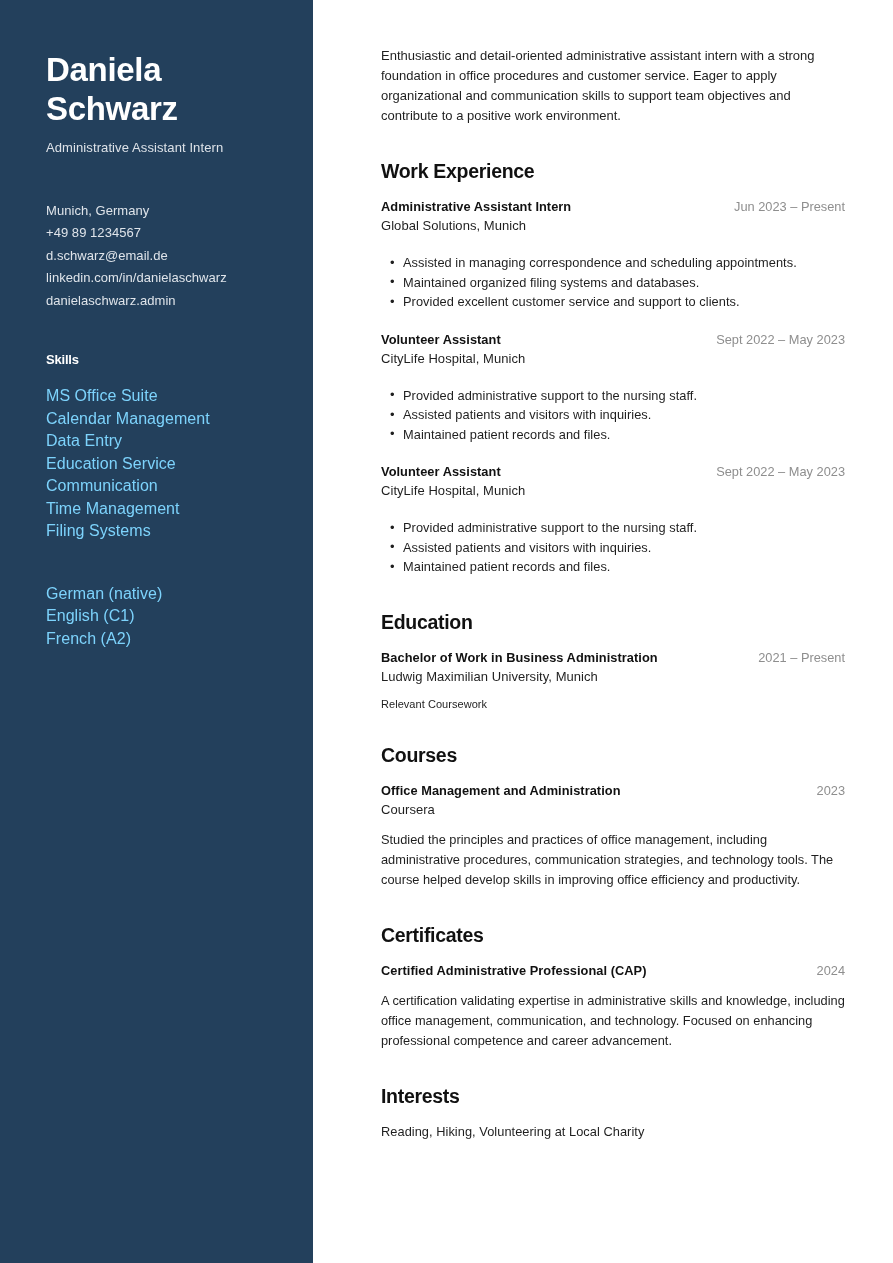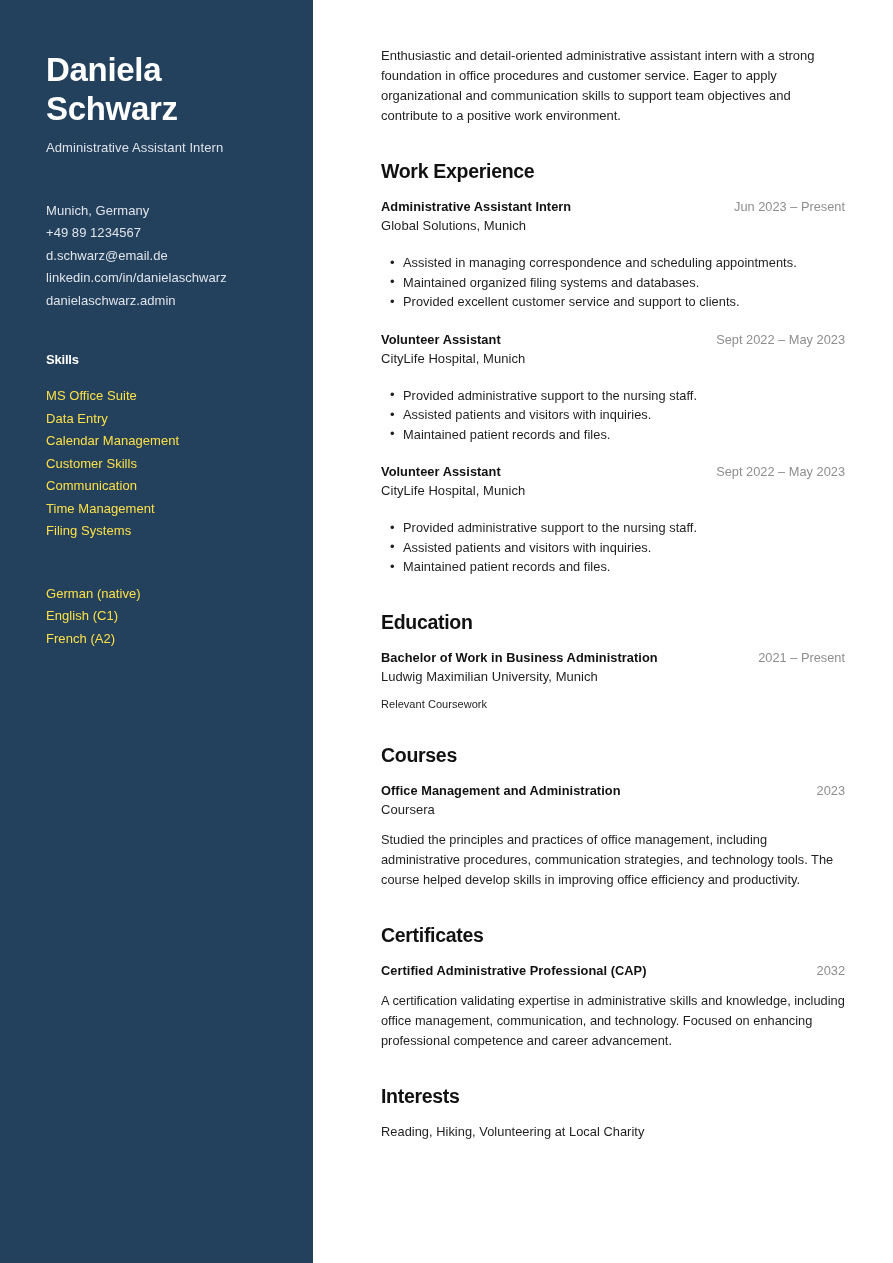--- a/index.html
+++ b/index.html
@@ -63,22 +63,22 @@
 
   .side-heading {
     font-size: 13px;
     font-weight: bold;
     color: #ffffff;
     letter-spacing: -0.2px;
     margin-bottom: 18px;
   }
 
   .side-item {
-    font-size: 13px;
-    color: #fde047;
+    font-size: 16px;
+    color: #7dd3fc;
     line-height: 22.5px;
     letter-spacing: 0.05px;
   }
 
   
   .main {
     flex: 1;
     padding: 46px 48px 40px 68px;
     color: #1a1a1a;
   }
@@ -196,23 +196,23 @@
         <div class="contact-line">Munich, Germany</div>
         <div class="contact-line">+49 89 1234567</div>
         <div class="contact-line">d.schwarz@email.de</div>
         <div class="contact-line">linkedin.com/in/danielaschwarz</div>
         <div class="contact-line">danielaschwarz.admin</div>
       </div>
 
       <div class="side-section">
         <div class="side-heading">Skills</div>
         <div class="side-item">MS Office Suite</div>
+        <div class="side-item">Calendar Management</div>
         <div class="side-item">Data Entry</div>
-        <div class="side-item">Calendar Management</div>
-        <div class="side-item">Customer Skills</div>
+        <div class="side-item">Education Service</div>
         <div class="side-item">Communication</div>
         <div class="side-item">Time Management</div>
         <div class="side-item">Filing Systems</div>
       </div>
 
       <div class="side-section">
         <div class="side-item">German (native)</div>
         <div class="side-item">English (C1)</div>
         <div class="side-item">French (A2)</div>
       </div>
@@ -289,21 +289,21 @@
         <div class="entry-sub">Coursera</div>
         <p class="entry-desc">Studied the principles and practices of office management, including administrative procedures, communication strategies, and technology tools. The course helped develop skills in improving office efficiency and productivity.</p>
       </div>
     </section>
 
     <section class="section">
       <h2 class="section-heading">Certificates</h2>
       <div class="entry">
         <div class="entry-head">
           <span class="entry-title">Certified Administrative Professional (CAP)</span>
-          <span class="entry-date">2032</span>
+          <span class="entry-date">2024</span>
         </div>
         <p class="entry-desc">A certification validating expertise in administrative skills and knowledge, including office management, communication, and technology. Focused on enhancing professional competence and career advancement.</p>
       </div>
     </section>
 
     <section class="section">
       <h2 class="section-heading">Interests</h2>
       <p class="plain-text">Reading, Hiking, Volunteering at Local Charity</p>
     </section>
 

